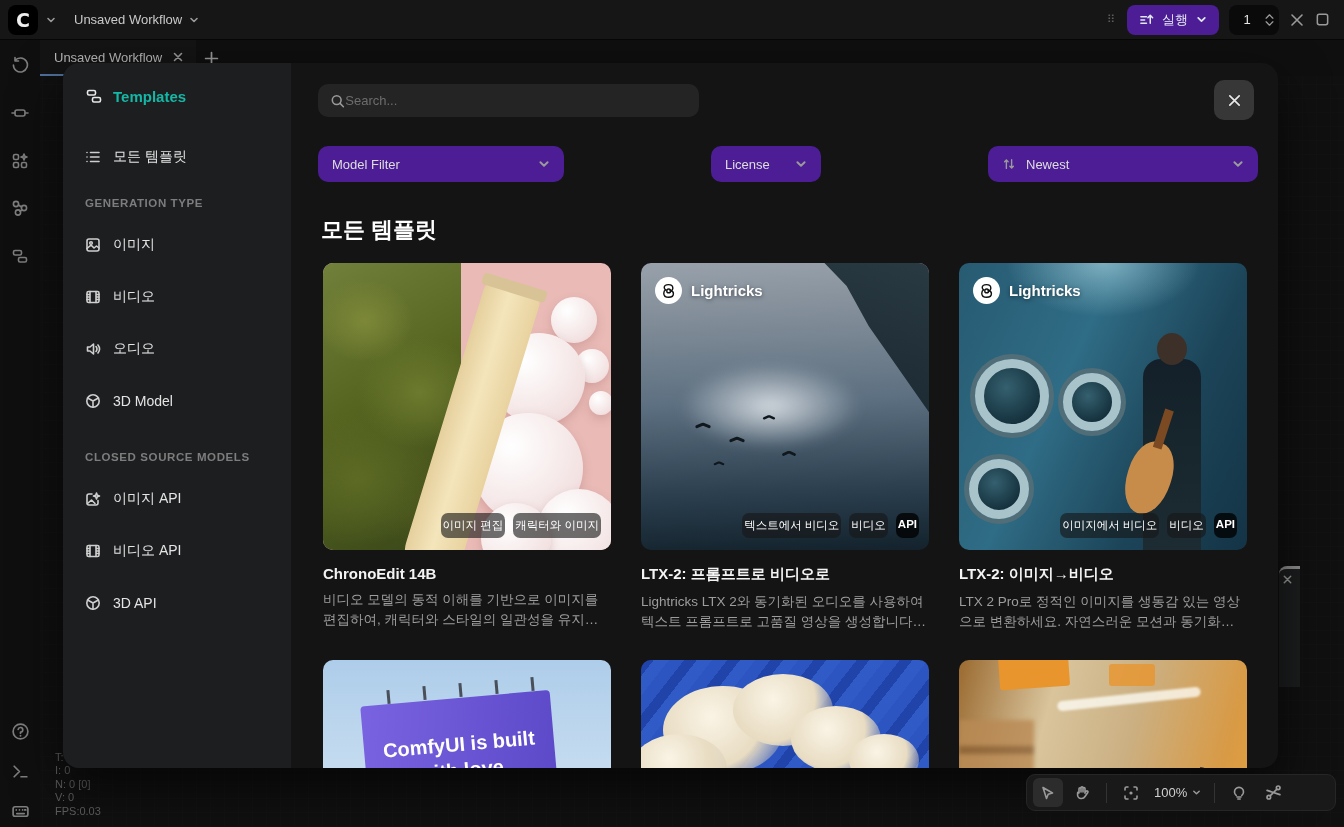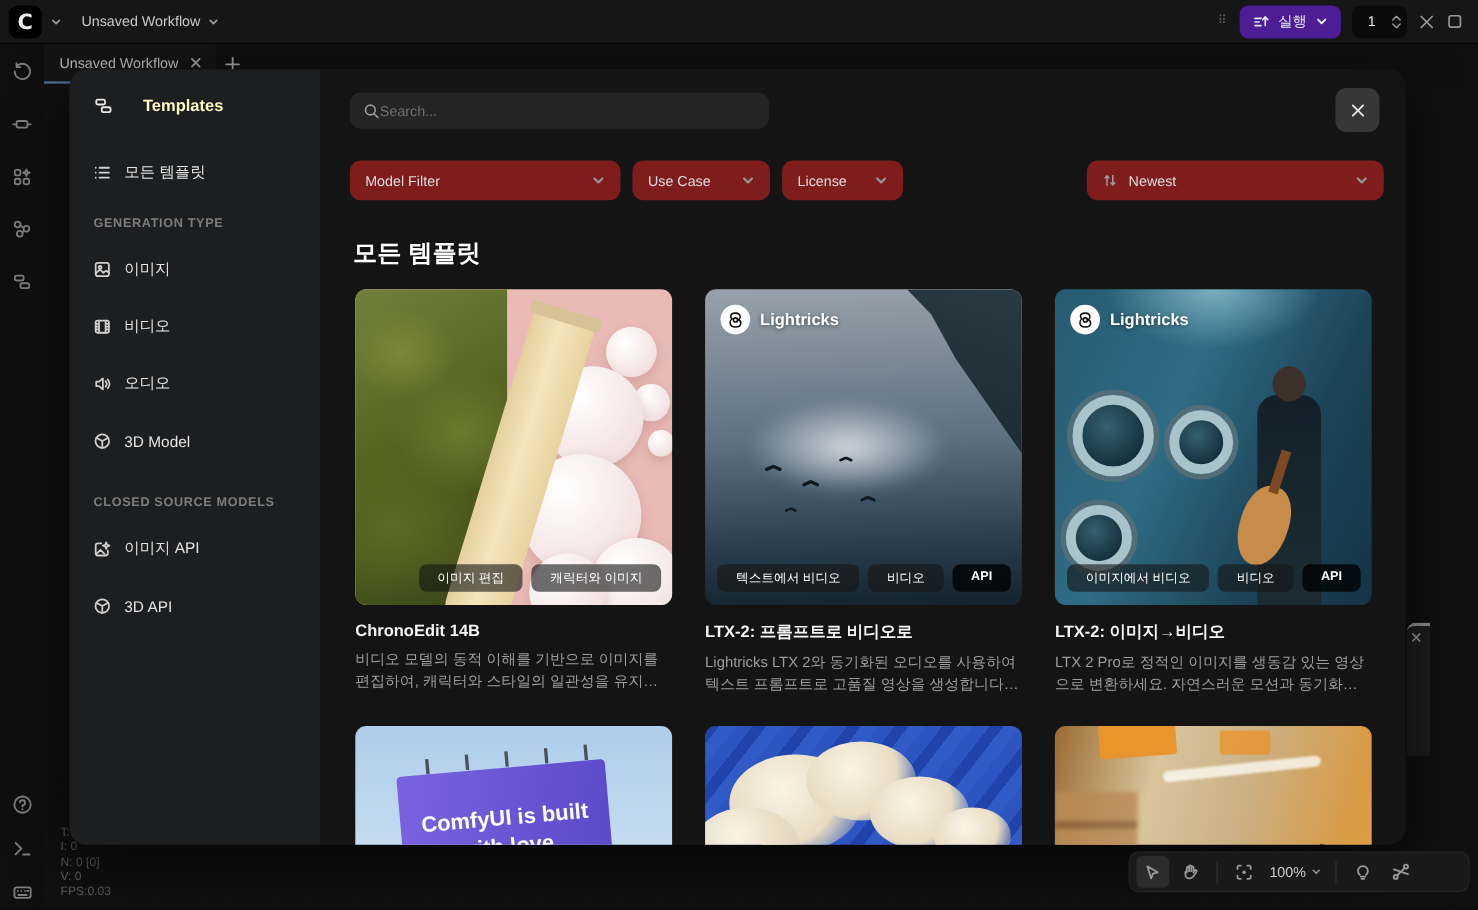--- a/index.html
+++ b/index.html
@@ -59,38 +59,38 @@
     border:1px solid #262626; border-radius:9px; display:flex; align-items:center; gap:4px; padding:0 6px; z-index:6; }
   .zb-btn { width:30px; height:29px; border-radius:6px; display:flex; align-items:center; justify-content:center; cursor:pointer; }
   .zb-btn.active { background:#2c2c2c; }
   .zb-div { width:1px; height:20px; background:#333; margin:0 5px; }
   #zoom-level { color:#cfcfcf; font-size:13px; display:flex; align-items:center; gap:5px; padding:0 4px; cursor:pointer; }
 
   
   #modal { position:absolute; left:63px; top:63px; width:1215px; height:705px; background:#141415;
     border-radius:16px; box-shadow:0 18px 50px rgba(0,0,0,.65); overflow:hidden; z-index:4; display:flex; }
   #m-side { width:228px; background:#1d1e20; flex:none; padding:24px 0 0 22px; }
-  #m-title { display:flex; align-items:center; gap:27px; color:#fef9c3; font-size:15px; font-weight:bold; margin-bottom:40px; }
+  #m-title { display:flex; align-items:center; gap:10px; color:#14b8a6; font-size:15px; font-weight:bold; margin-bottom:40px; }
   #m-title .ic { stroke:#e8e8e8; }
   .side-item { display:flex; align-items:center; gap:12px; color:#e4e4e4; font-size:14px; height:24px;
     margin-bottom:28px; cursor:pointer; }
   .side-item .ic { stroke:#cfcfcf; }
   .side-head { color:#7d7d7d; font-size:11.5px; font-weight:bold; letter-spacing:.6px; margin:10px 0 24px; }
 
   #m-main { flex:1; position:relative; padding:21px 21px 0 27px; }
   #search-box { position:absolute; left:27px; top:21px; width:381px; height:33px; background:#242424;
     border-radius:10px; display:flex; align-items:center; padding:0 12px; }
   #search-box input { background:transparent; border:none; outline:none; color:#d9d9d9; font-size:13px; width:100%;
     font-family:"Liberation Sans","DejaVu Sans",sans-serif; }
   #search-box input::placeholder { color:#6d6d6d; }
   #m-close { position:absolute; left:923px; top:17px; width:40px; height:40px; background:#373737;
     border-radius:10px; border:none; display:flex; align-items:center; justify-content:center; cursor:pointer; }
   #m-close .ic { stroke:#e8e8e8; stroke-width:1.8; }
 
-  .pill { position:absolute; top:83px; height:36px; background:#7f1d1d; border-radius:10px; display:flex;
+  .pill { position:absolute; top:83px; height:36px; background:#4c1d95; border-radius:10px; display:flex;
     align-items:center; color:#dedede; font-size:13px; padding:0 14px; justify-content:space-between; cursor:pointer; }
   .pill .ic { stroke:#9a9a9a; }
   #f-model  { left:27px;  width:246px; }
   #f-use    { left:284px; width:125px; }
   #f-lic    { left:420px; width:110px; }
   #f-sort   { left:697px; width:270px; gap:10px; justify-content:flex-start; }
   #f-sort .chev { margin-left:auto; }
 
   #m-heading { position:absolute; left:30px; top:152px; color:#fff; font-size:22px; font-weight:bold; }
 
@@ -99,21 +99,21 @@
   .c2 { left:350px; top:200px; }
   .c3 { left:668px; top:200px; }
   .c4 { left:32px;  top:597px; }
   .c5 { left:350px; top:597px; }
   .c6 { left:668px; top:597px; }
   .card-img { position:relative; width:288px; height:287px; border-radius:10px; overflow:hidden; }
   .card-title { margin-top:15px; color:#f4f4f4; font-size:15px; font-weight:bold; }
   .card-desc { margin-top:8px; color:#9d9d9d; font-size:13.5px; line-height:1.5;
     display:-webkit-box; -webkit-line-clamp:2; -webkit-box-orient:vertical; overflow:hidden; }
   .badges { position:absolute; right:10px; bottom:12px; display:flex; gap:8px; }
-  .badge { background:rgba(22,22,22,.62); color:#fff; font-size:11.5px; padding:5px 17px; border-radius:7px; white-space:nowrap; }
+  .badge { background:rgba(22,22,22,.62); color:#fff; font-size:11.5px; padding:5px 2px; border-radius:7px; white-space:nowrap; }
   .badge.api { background:rgba(0,0,0,.78); font-weight:bold; }
   .wm { position:absolute; left:14px; top:14px; display:flex; align-items:center; gap:9px; }
   .wm-circle { width:27px; height:27px; border-radius:50%; background:#fff; display:flex; align-items:center; justify-content:center; }
   .wm-text { color:#fff; font-size:15px; font-weight:bold; text-shadow:0 1px 4px rgba(0,0,0,.5); }
 
   
   .img-chrono { background:#e9bab6; }
   .img-chrono .moss { position:absolute; left:0; top:0; width:48%; height:100%;
     background:radial-gradient(70px 60px at 30% 20%,#7d8838 0%,transparent 70%),
                radial-gradient(90px 80px at 70% 45%,#6c7a2e 0%,transparent 70%),
@@ -381,20 +381,27 @@
       <div class="side-item">
         <svg width="16" height="16" viewBox="0 0 16 16">
           <path class="ic" d="M13 9.5 V12 a2 2 0 0 1 -2 2 H4 a2 2 0 0 1 -2 -2 V5 a2 2 0 0 1 2 -2 H7"></path>
           <path class="ic" d="M2.5 12.5 L6.5 9 L10 12.5"></path>
             <path class="ic" d="M11.5 2 L12.3 4.2 L14.5 5 L12.3 5.8 L11.5 8 L10.7 5.8 L8.5 5 L10.7 4.2 Z"></path>
           </svg>
         <span>이미지 API</span>
       </div>
       <div class="side-item">
         <svg width="16" height="16" viewBox="0 0 16 16">
+          <rect class="ic" x="2" y="2.5" width="12" height="11" rx="1.5"></rect>
+            <path class="ic" d="M5 2.5 V13.5 M11 2.5 V13.5 M2 5.5 H5 M2 8 H5 M2 10.5 H5 M11 5.5 H14 M11 8 H14 M11 10.5 H14"></path>
+          </svg>
+        <span>비디오 API</span>
+      </div>
+      <div class="side-item">
+        <svg width="16" height="16" viewBox="0 0 16 16">
           <circle class="ic" cx="8" cy="8" r="6.2"></circle>
             <path class="ic" d="M8 8 L2.6 5 M8 8 L13.4 5 M8 8 V14.2"></path>
           </svg>
         <span>3D API</span>
       </div>
     </div>
 
     <div id="m-main">
       <div id="search-box">
         <svg width="16" height="16" viewBox="0 0 16 16">
@@ -404,26 +411,20 @@
         <input placeholder="Search..." style="">
       </div>
       <button id="m-close">
         <svg width="15" height="15" viewBox="0 0 16 16">
             <path class="ic" d="M3 3 L13 13 M13 3 L3 13"></path>
           </svg>
       </button>
 
       <div class="pill" id="f-model">
         <span>Model Filter</span>
-        <svg width="12" height="12" viewBox="0 0 10 10">
-            <path class="ic" d="M2 3.5 L5 6.5 L8 3.5"></path>
-          </svg>
-      </div>
-      <div class="pill" id="f-use">
-        <span>Use Case</span>
         <svg width="12" height="12" viewBox="0 0 10 10">
             <path class="ic" d="M2 3.5 L5 6.5 L8 3.5"></path>
           </svg>
       </div>
       <div class="pill" id="f-lic">
         <span>License</span>
         <svg width="12" height="12" viewBox="0 0 10 10">
             <path class="ic" d="M2 3.5 L5 6.5 L8 3.5"></path>
           </svg>
       </div>

